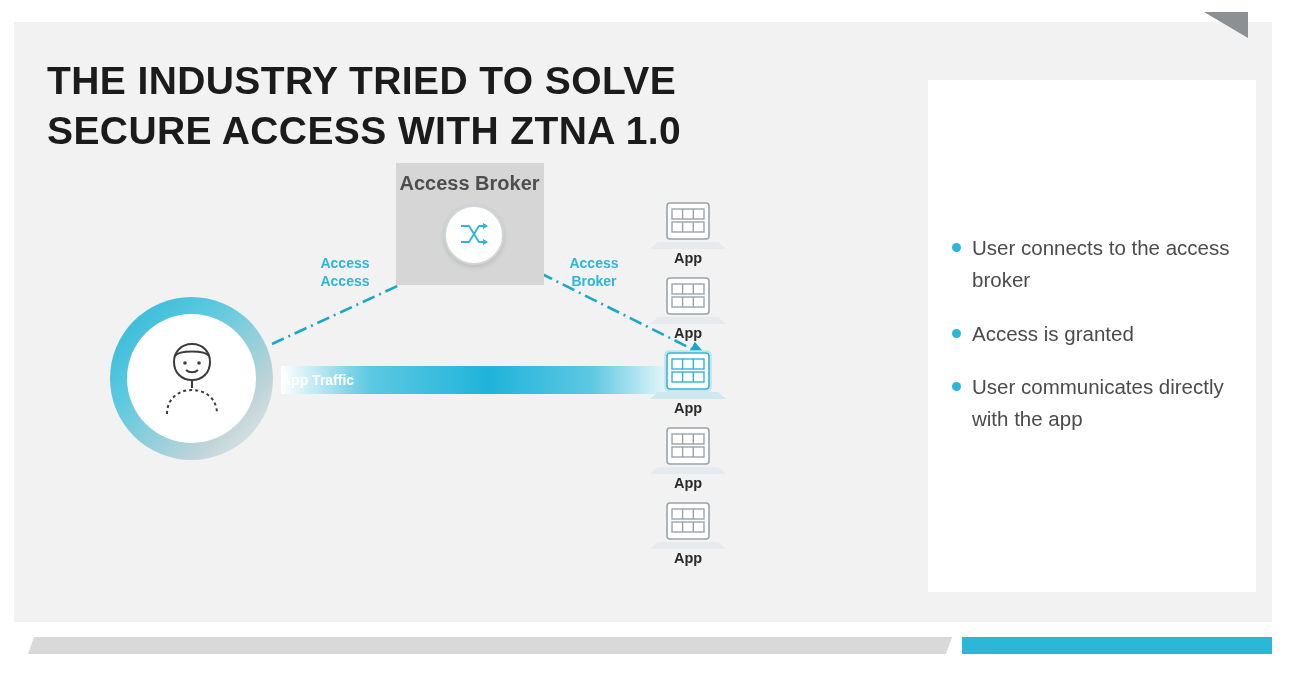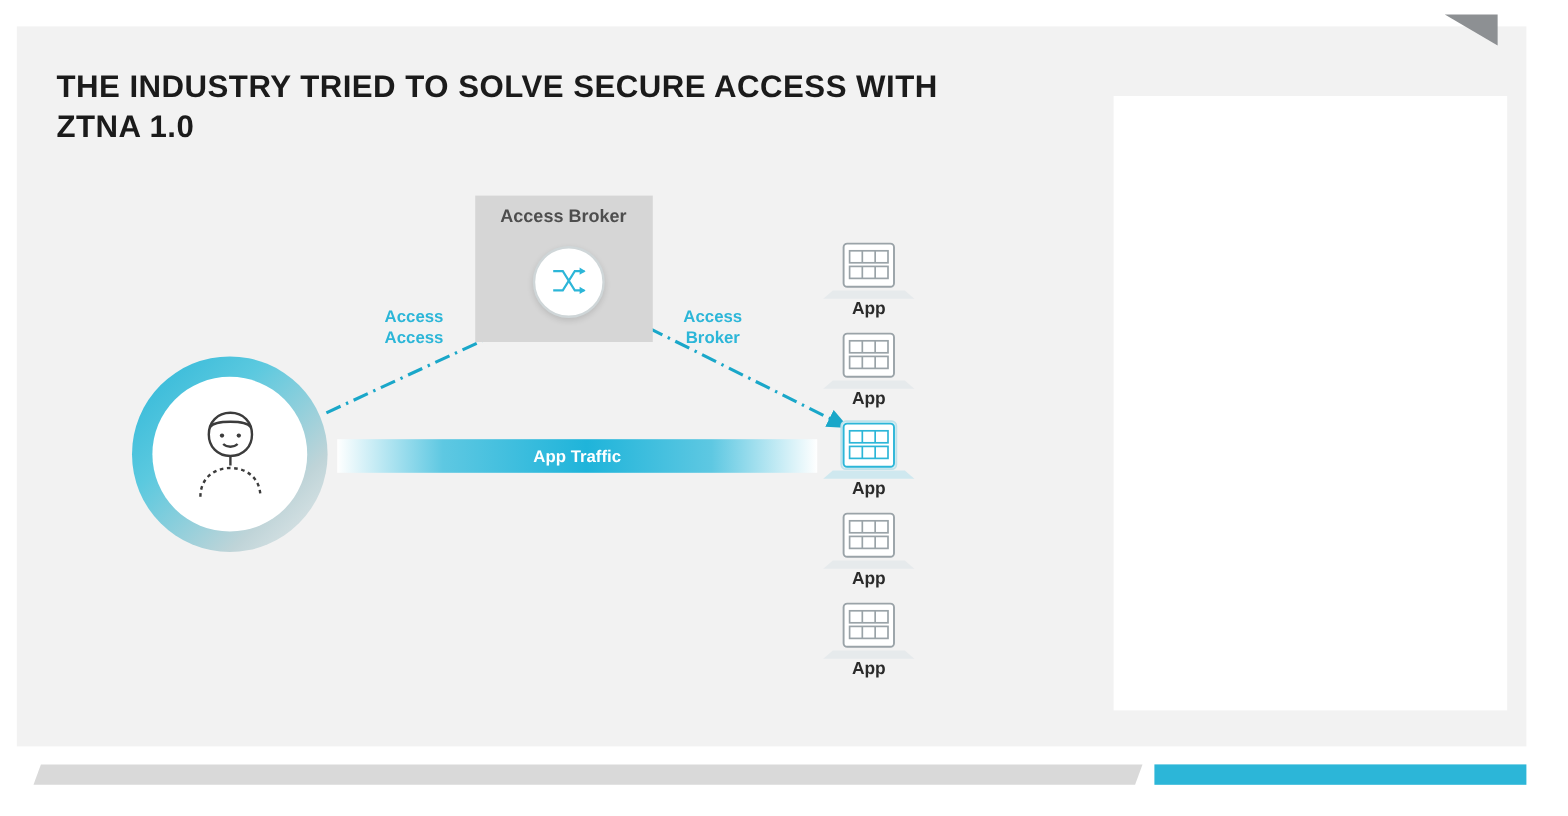--- a/index.html
+++ b/index.html
@@ -62,21 +62,21 @@
     width: 328px;
     height: 512px;
     background: #ffffff;
   }
   
   .title {
     position: absolute;
     left: 47px;
     top: 56px;
     width: 800px;
-    font-size: 26px;
+    font-size: 39px;
     line-height: 1.28;
     font-weight: bold;
     letter-spacing: 0.4px;
     color: #1b1b1b;
     text-transform: uppercase;
   }
   
   .bullets {
     position: absolute;
     left: 952px;
@@ -110,21 +110,21 @@
     width: 148px;
     height: 122px;
     background: #d6d6d6;
   }
   .broker-label {
     position: absolute;
     left: 396px;
     top: 172px;
     width: 147px;
     text-align: center;
-    font-size: 15px;
+    font-size: 20px;
     font-weight: bold;
     color: #4e4e4e;
   }
   .broker-circle {
     position: absolute;
     left: 444px;
     top: 205px;
     width: 56px;
     height: 56px;
     border-radius: 50%;
@@ -160,21 +160,20 @@
   
   .app-traffic {
     position: absolute;
     left: 281px;
     top: 366px;
     width: 400px;
     height: 28px;
     background: linear-gradient(90deg, #ffffff 0%, #5ec8e2 22%, #1fb4da 52%, #5ec8e2 78%, #ffffff 100%);
     display: flex;
     align-items: center;
-    justify-content: center;
   }
   .app-traffic span {
     font-size: 14px;
     font-weight: bold;
     color: #ffffff;
   }
   
   .label-access-request {
     position: absolute;
     left: 299px;
@@ -193,21 +192,21 @@
     width: 92px;
     text-align: center;
     font-size: 14px;
     font-weight: bold;
     line-height: 1.25;
     color: #2cb6d8;
   }
   
   .apps {
     position: absolute;
-    left: 682px;
+    left: 646px;
     top: 200px;
     width: 84px;
   }
   .app-item {
     position: relative;
     width: 84px;
     height: 70px;
     margin-bottom: 5px;
   }
   .app-caption {
@@ -363,17 +362,31 @@
           <line x1="47.3" y1="9" x2="47.3" y2="19" stroke="#9aa3a8" stroke-width="1.4"></line>
           <line x1="36.6" y1="22" x2="36.6" y2="32" stroke="#9aa3a8" stroke-width="1.4"></line>
           <line x1="47.3" y1="22" x2="47.3" y2="32" stroke="#9aa3a8" stroke-width="1.4"></line>
         </svg>
       </div>
       <div class="app-caption">App</div>
     </div>
 
   </div>
 
+  <div class="bullets">
+    <div class="bullet-row">
+      <div class="bullet-dot"></div>
+      <div class="bullet-text">User connects to the access broker</div>
+    </div>
+    <div class="bullet-row">
+      <div class="bullet-dot"></div>
+      <div class="bullet-text">Access is granted</div>
+    </div>
+    <div class="bullet-row">
+      <div class="bullet-dot"></div>
+      <div class="bullet-text">User communicates directly with the app</div>
+    </div>
+  </div>
 
   <div class="bottom-strip-gray"></div>
   <div class="bottom-strip-blue"></div>
 
 </div>
 
 </body></html>

